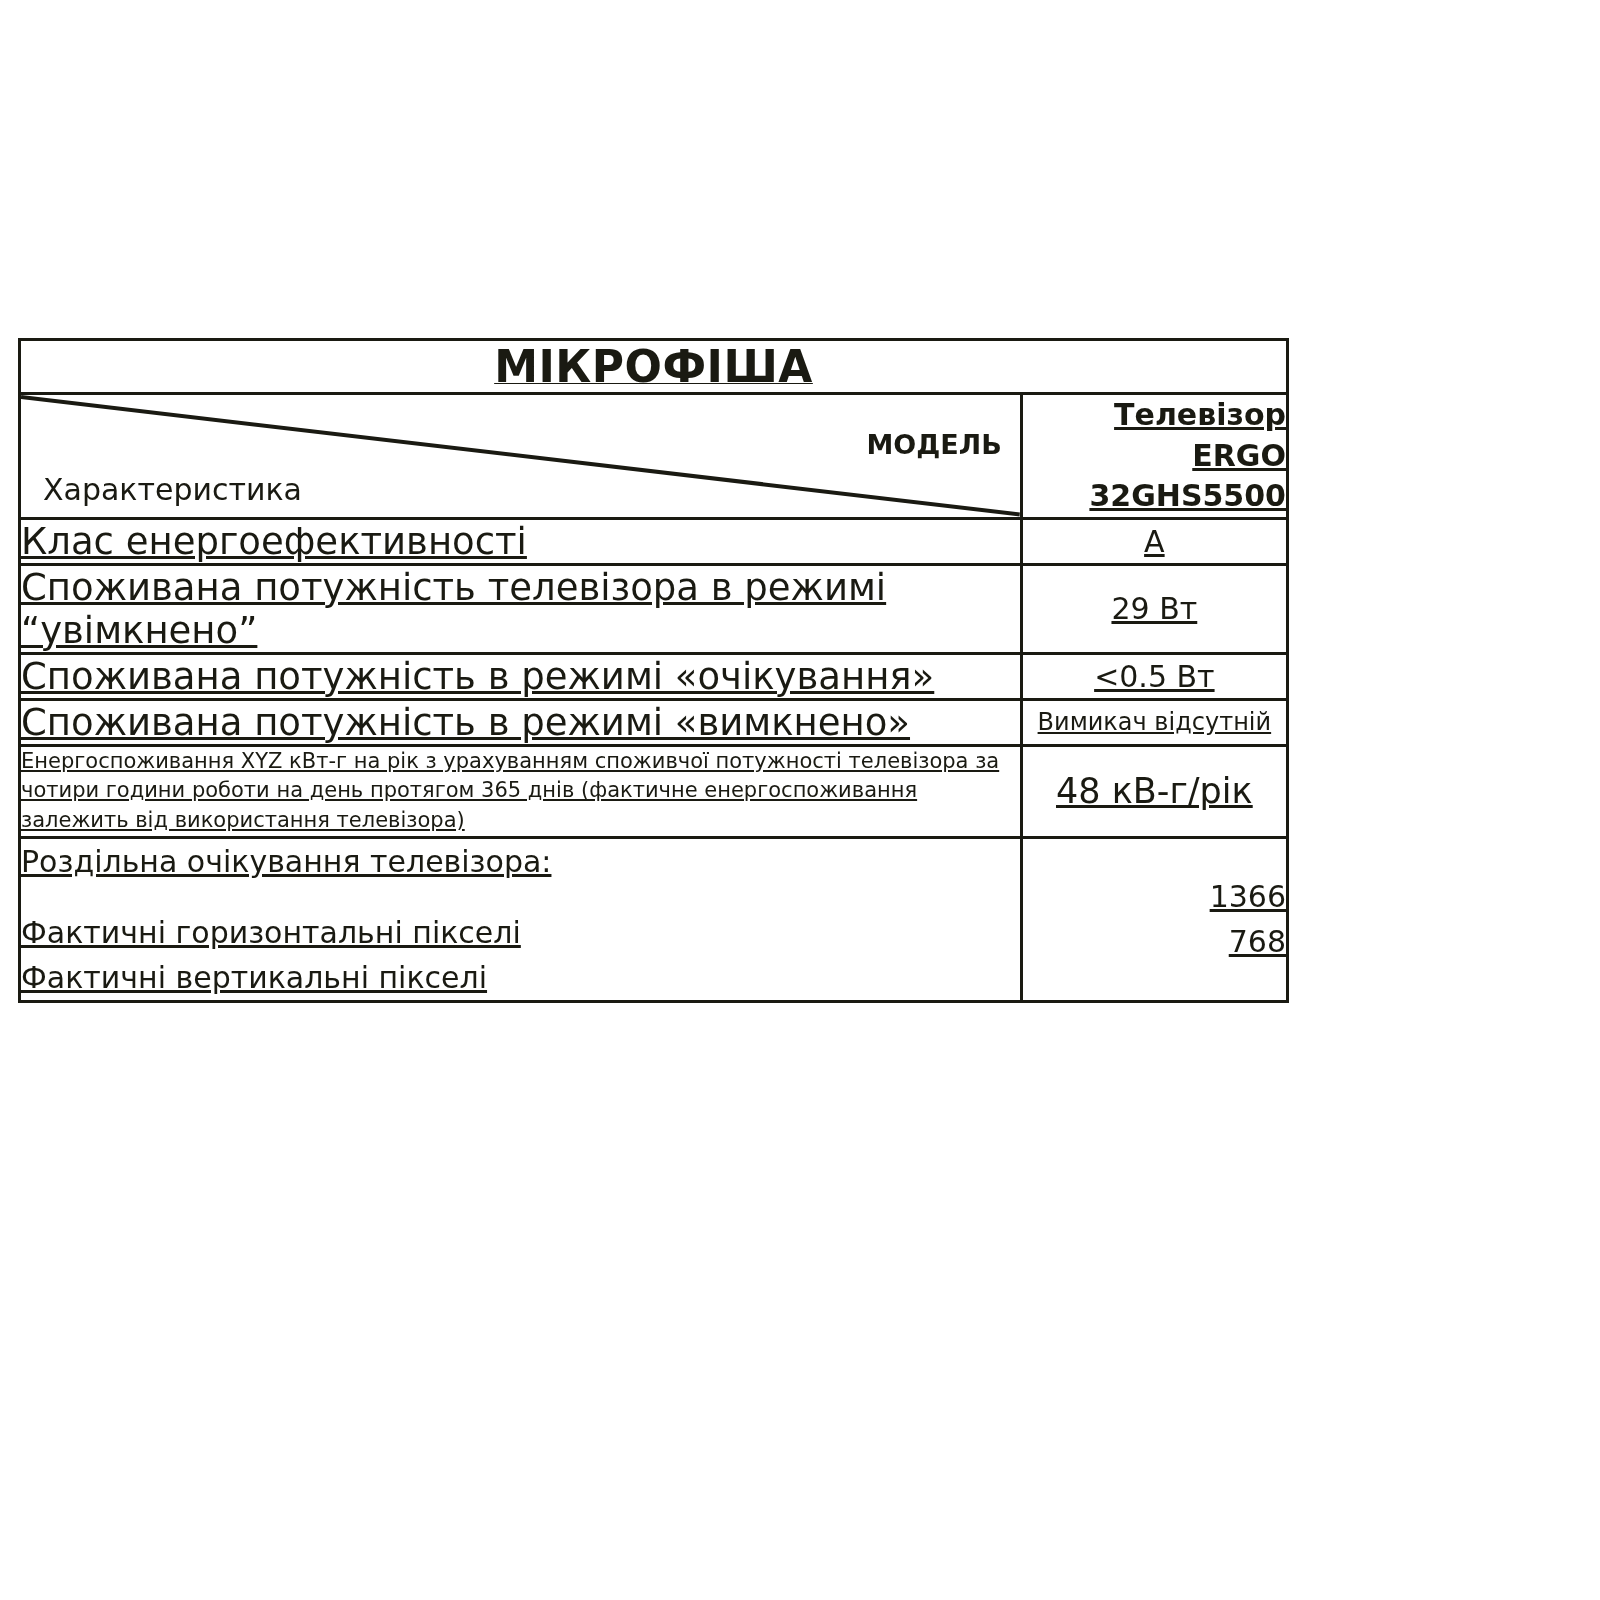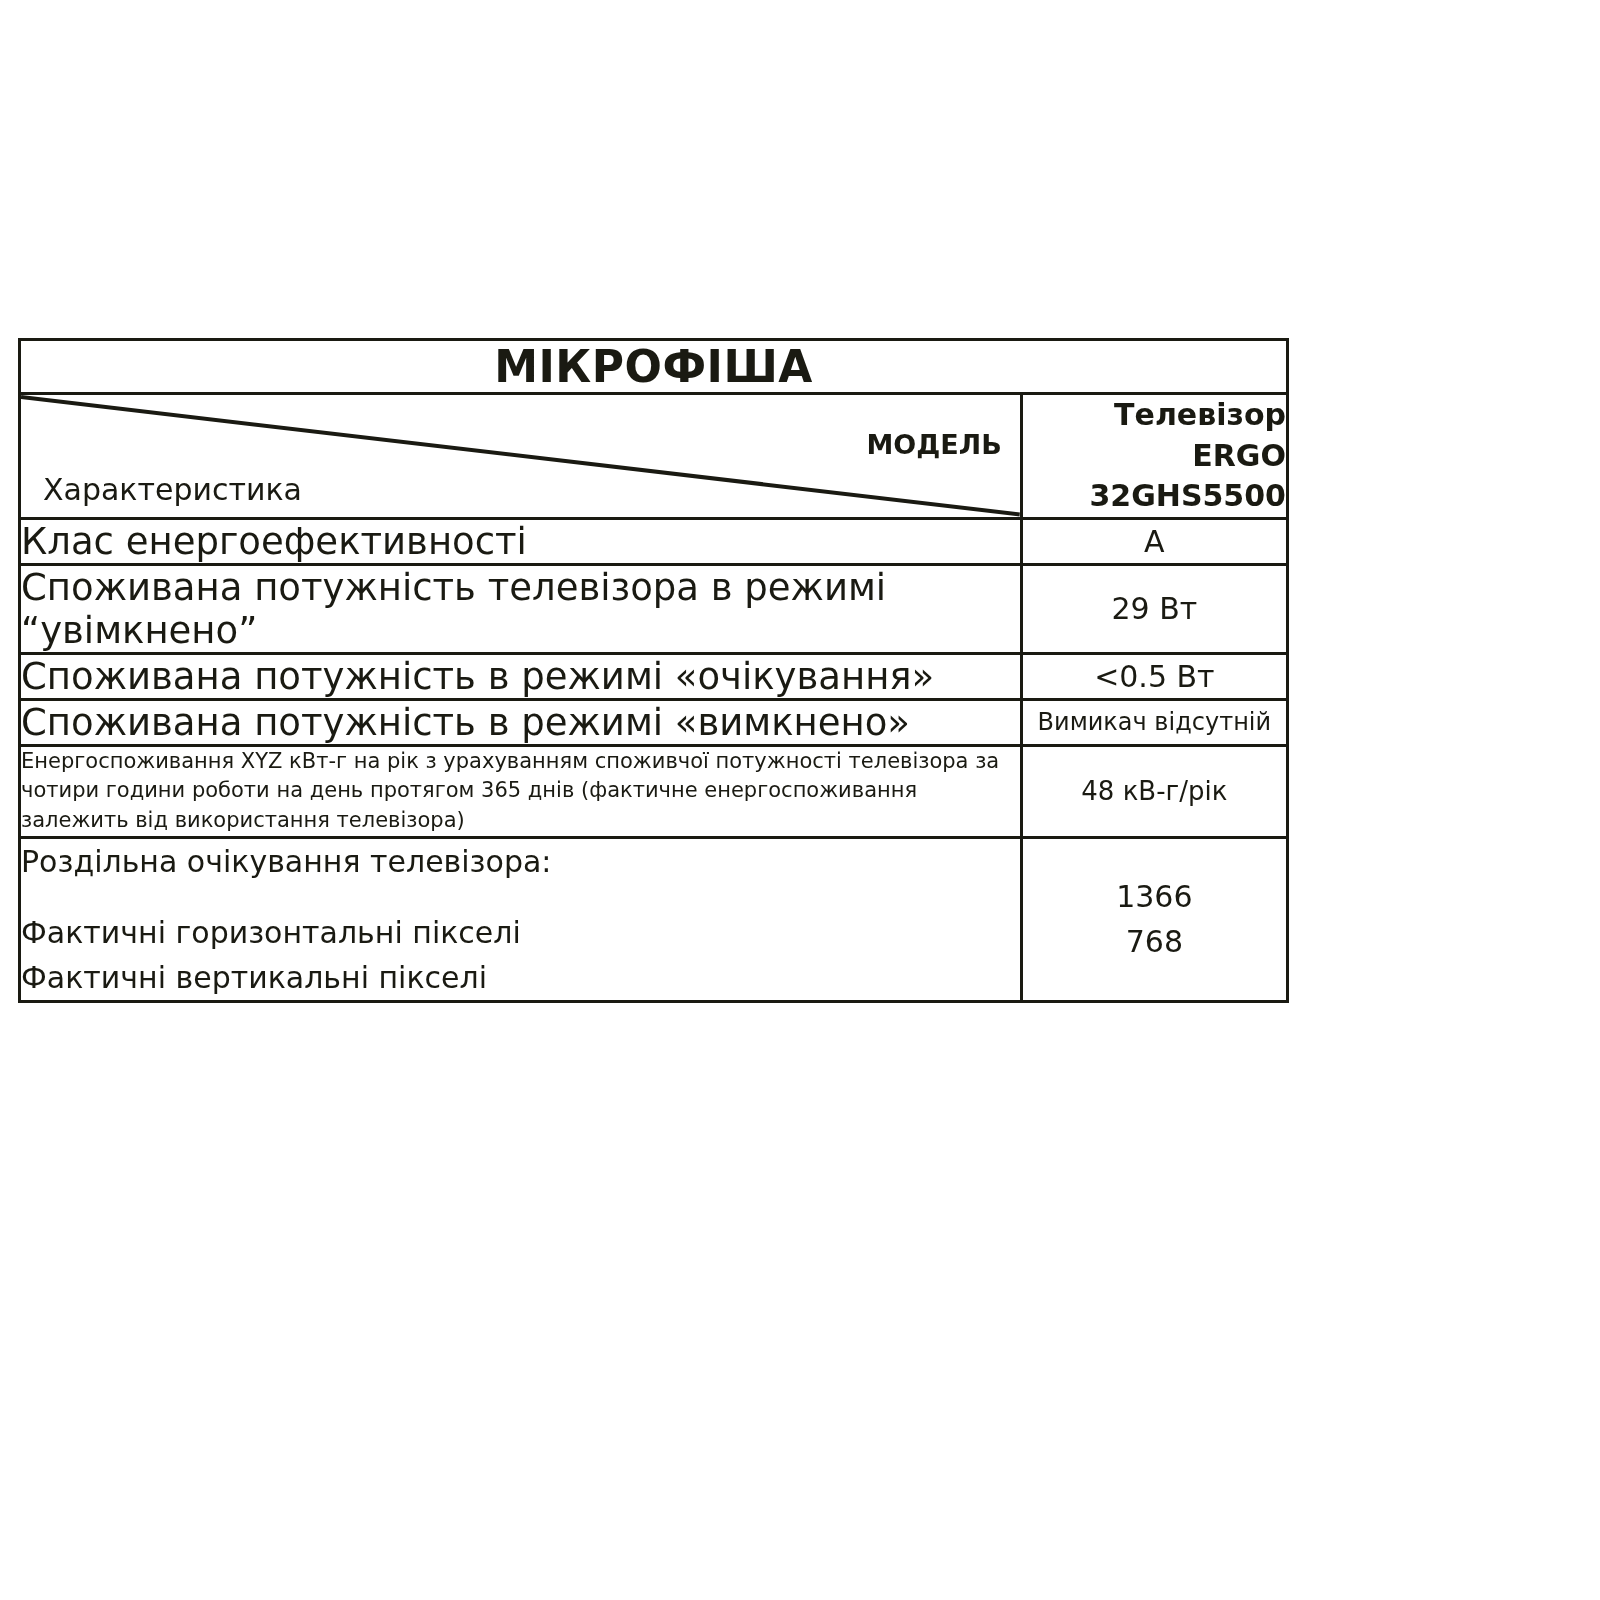--- a/index.html
+++ b/index.html
@@ -14,20 +14,21 @@
     color: #1a1a12;
     position: relative;
     overflow: hidden;
   }
 
   .sheet {
     position: absolute;
     left: 18px;
     top: 338px;
     width: 1271px;
+    text-decoration: underline;
   }
 
   table.fiche {
     border-collapse: collapse;
     width: 100%;
     table-layout: fixed;
     border: 3px solid #1a1a12;
   }
   table.fiche td {
     border: 3px solid #1a1a12;
@@ -94,36 +95,36 @@
     font-size: 24px;
   }
 
   
   .energy-label {
     font-size: 21px;
     line-height: 1.42;
     padding: 22px 14px 22px 22px;
   }
   .energy-value {
-    font-size: 26px;
+    font-size: 35px;
     text-align: center;
   }
 
   
   .res-label {
     font-size: 30px;
     padding: 22px 0 18px 22px;
     line-height: 1.5;
   }
   .res-head {
     margin-bottom: 26px;
   }
   .res-line { display: block; }
   .res-value {
-    text-align: center;
+    text-align: right;
     font-size: 30px;
     padding-top: 70px;
     vertical-align: top;
     line-height: 1.5;
   }
   .res-value span { display: block; }
 </style>
 </head>
 <body>
 

